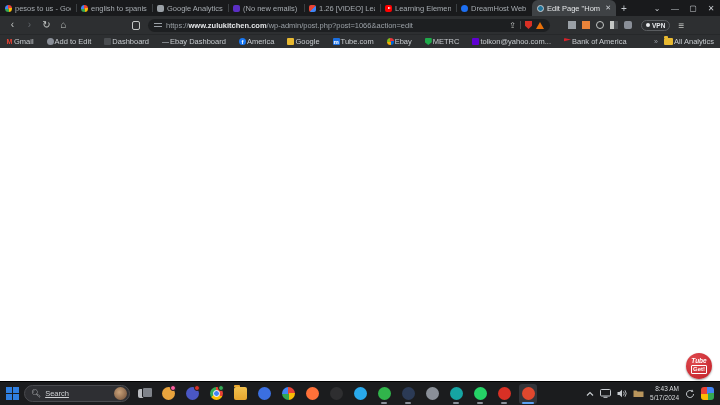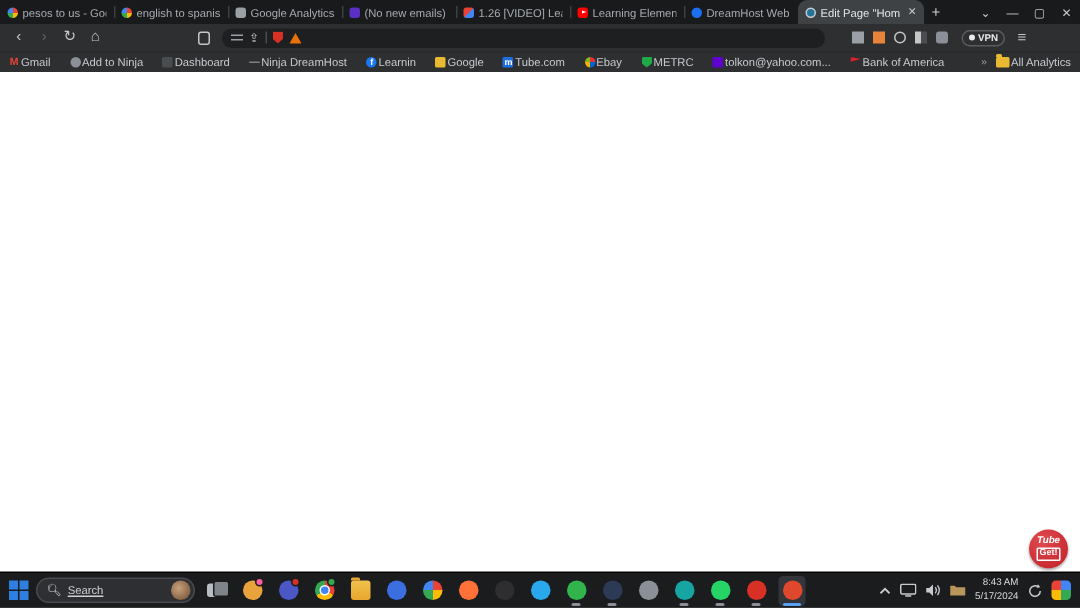--- a/index.html
+++ b/index.html
@@ -166,20 +166,21 @@
     <span class="nav-ic">‹</span>
     <span class="nav-ic disabled">›</span>
     <span class="nav-ic">↻</span>
     <span class="nav-ic">⌂</span>
     <span class="sidepanel-ic"></span>
     <div class="omnibox">
       <span class="tune-ic">
           <div></div>
           <div></div>
         </span>
+      <span class="url"><span>https://</span><b>www.zulukitchen.com</b><span>/wp-admin/post.php?post=1066&amp;action=edit</span></span>
       <span class="share-ic">⇪</span>
       <span class="om-div"></span>
       <span class="shield-red"></span>
       <span class="tri-red"></span>
     </div>
     <div id="extensions">
         <span class="ext-square" style="background: rgb(154, 160, 166);"></span>
         <span class="ext-square" style="background: rgb(232, 131, 58);"></span>
         <span class="ext-outline" style="background: transparent;"></span>
         <span class="ext-half" style="background: rgb(196, 199, 197);"></span>
@@ -193,33 +194,33 @@
   </div>
 
   <div class="bookmarks">
     <div id="bmlist">
         <span class="bm">
           <span class="bmic gmail-icon">M</span>
           <span class="bm-label">Gmail</span>
         </span>
         <span class="bm">
           <span class="bmic ninja-icon"></span>
-          <span class="bm-label">Add to Ninja</span>
+          <span class="bm-label">Add to Edit</span>
         </span>
         <span class="bm">
           <span class="bmic iptorrents-icon"></span>
           <span class="bm-label">Dashboard</span>
         </span>
         <span class="bm">
           <span class="bmic dash-icon">—</span>
-          <span class="bm-label">Ninja DreamHost</span>
+          <span class="bm-label">Ebay Dashboard</span>
         </span>
         <span class="bm">
           <span class="bmic facebook-icon">f</span>
-          <span class="bm-label">Learnin</span>
+          <span class="bm-label">America</span>
         </span>
         <span class="bm">
           <span class="bmic lounge-icon"></span>
           <span class="bm-label">Google</span>
         </span>
         <span class="bm">
           <span class="bmic mailcom-icon">m</span>
           <span class="bm-label">Tube.com</span>
         </span>
         <span class="bm">

